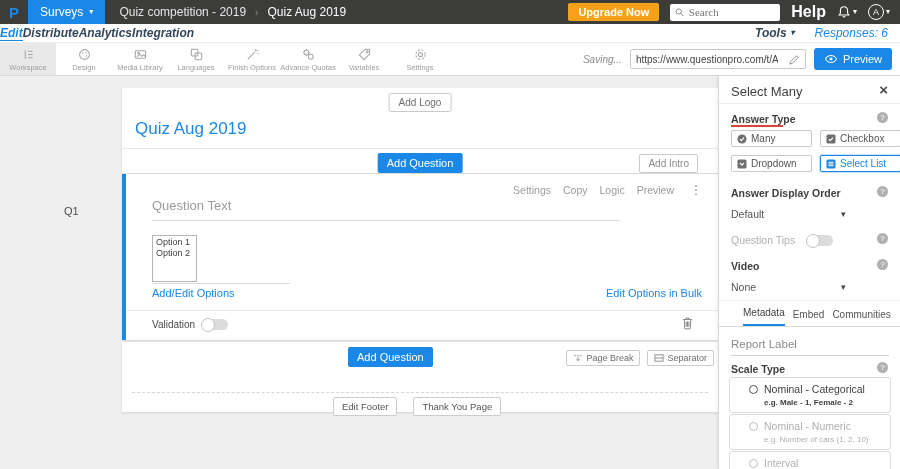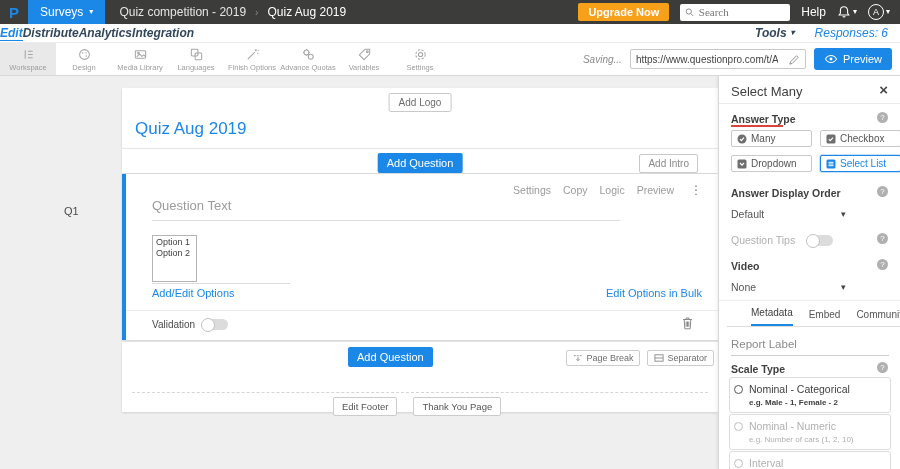--- a/index.html
+++ b/index.html
@@ -13,21 +13,21 @@
   .caret { font-size:8px; line-height:1; }
   .crumb { display:flex; align-items:center; gap:9px; margin-left:14px; font-size:12px; }
   .crumb-parent { color:#e5e5e5; cursor:pointer; }
   .crumb-sep { color:#8a8a8a; font-size:10px; }
   .crumb-current { color:#fff; }
   .topbar-right { margin-left:auto; display:flex; align-items:center; gap:11px; padding-right:10px; }
   .upgrade-btn { background:#f7a11b; color:#fff; font-size:11px; font-weight:bold; padding:3px 10px; border-radius:2px; border:none; cursor:pointer; }
   .search-box { background:#fff; border-radius:2px; height:17px; width:110px; display:flex; align-items:center; padding:0 5px; gap:4px; }
   .search-box input { border:none; outline:none; width:100%; font-size:11px; background:transparent; color:#333; font-family:Liberation Serif, serif; }
   .search-box input::placeholder { color:#777; }
-  .help-link { font-size:12px; color:#fff; cursor:pointer; }
+  .help-link { font-size:16px; color:#fff; cursor:pointer;font-weight:bold; }
   .icon-btn { display:flex; align-items:center; gap:2px; cursor:pointer; }
   .avatar { width:16px; height:16px; border:1.5px solid #fff; border-radius:50%; font-size:9px; display:flex; align-items:center; justify-content:center; }
 
   
   .navrow { position:absolute; top:24px; left:0; width:900px; height:19px; background:#fff; display:flex; align-items:center; font-size:12px; border-bottom:1px solid #ececec; z-index:20;font-style:italic; }
   .nav-item { color:#33475b; font-weight:bold; cursor:pointer; }
   .nav-item.active { color:#1b87e6; border-bottom:1px solid #1b87e6; }
   .navrow-right { margin-left:auto; display:flex; align-items:center; gap:20px; padding-right:12px; }
   .tools-link { color:#33475b; font-weight:bold; display:flex; align-items:center; gap:4px; cursor:pointer; }
   .responses-link { color:#1b87e6; cursor:pointer; }
@@ -92,26 +92,26 @@
   .panel-div { position:absolute; left:0; right:0; border-top:1px solid #ececec; }
   .sec-label { font-size:10.5px; font-weight:bold; color:#3f3f3f; position:absolute; left:12px; }
   .red-underline { position:absolute; left:12px; width:52px; height:2px; background:#d9453a; }
   .help-dot { position:absolute; right:12px; width:11px; height:11px; border-radius:50%; background:#b0b0b0; color:#fff; font-size:8px; display:flex; align-items:center; justify-content:center; cursor:pointer; }
   .at-btn { position:absolute; width:81px; height:17px; border:1px solid #c9c9c9; border-radius:2px; background:#fff; display:flex; align-items:center; gap:4px; padding:0 5px; font-size:10px; color:#555; cursor:pointer; }
   .at-btn.selected { border-color:#1b87e6; color:#1b87e6; box-shadow:0 0 0 1px rgba(27,135,230,.25); }
   .sel-value { position:absolute; left:12px; font-size:10.5px; color:#555; cursor:pointer; }
   .sel-caret { position:absolute; left:122px; font-size:9px; color:#444; cursor:pointer; }
   .gray-label { position:absolute; left:12px; font-size:10.5px; color:#b0b0b0; }
   .panel-toggle { position:absolute; left:88px; }
-  .tabs { position:absolute; top:228px; left:8px; right:0; height:23px; border-bottom:1px solid #dcdcdc; display:flex; align-items:flex-end; gap:16px; padding:0 0 0 24px; }
+  .tabs { position:absolute; top:228px; left:0; right:0; height:23px; border-bottom:1px solid #dcdcdc; display:flex; align-items:flex-end; gap:8px; padding:0 0 0 24px; }
   .tab { font-size:10px; color:#555; padding-bottom:6px; cursor:pointer; }
   .tab.active { color:#3f3f3f; border-bottom:2px solid #1b87e6; }
   .report-input { position:absolute; top:262px; left:12px; width:158px; border:none; border-bottom:1px solid #cfcfcf; outline:none; font-size:11.5px; color:#444; padding-bottom:5px; background:transparent; font-family:"Liberation Sans",sans-serif; }
   .report-input::placeholder { color:#8a8a8a; }
-  .scale-card { position:absolute; left:10px; width:162px; border:1px solid #dcdcdc; border-radius:3px; background:#fff; padding:5px 4px; cursor:pointer; }
+  .scale-card { position:absolute; left:10px; width:162px; border:1px solid #dcdcdc; border-radius:3px; background:#fff; padding:5px 19px; cursor:pointer; }
   .scale-row { display:flex; align-items:center; gap:6px; }
   .radio-o { width:9px; height:9px; border:1.5px solid #555; border-radius:50%; flex:none; }
   .scale-name { font-size:10.5px; color:#3f3f3f; }
   .scale-eg { font-size:8px; font-weight:bold; color:#3f3f3f; margin:3px 0 0 15px; }
   .scale-card.disabled .radio-o { border-color:#bdbdbd; }
   .scale-card.disabled .scale-name, .scale-card.disabled .scale-eg { color:#b0b0b0; font-weight:normal; }
 </style>
 </head>
 <body>
 

